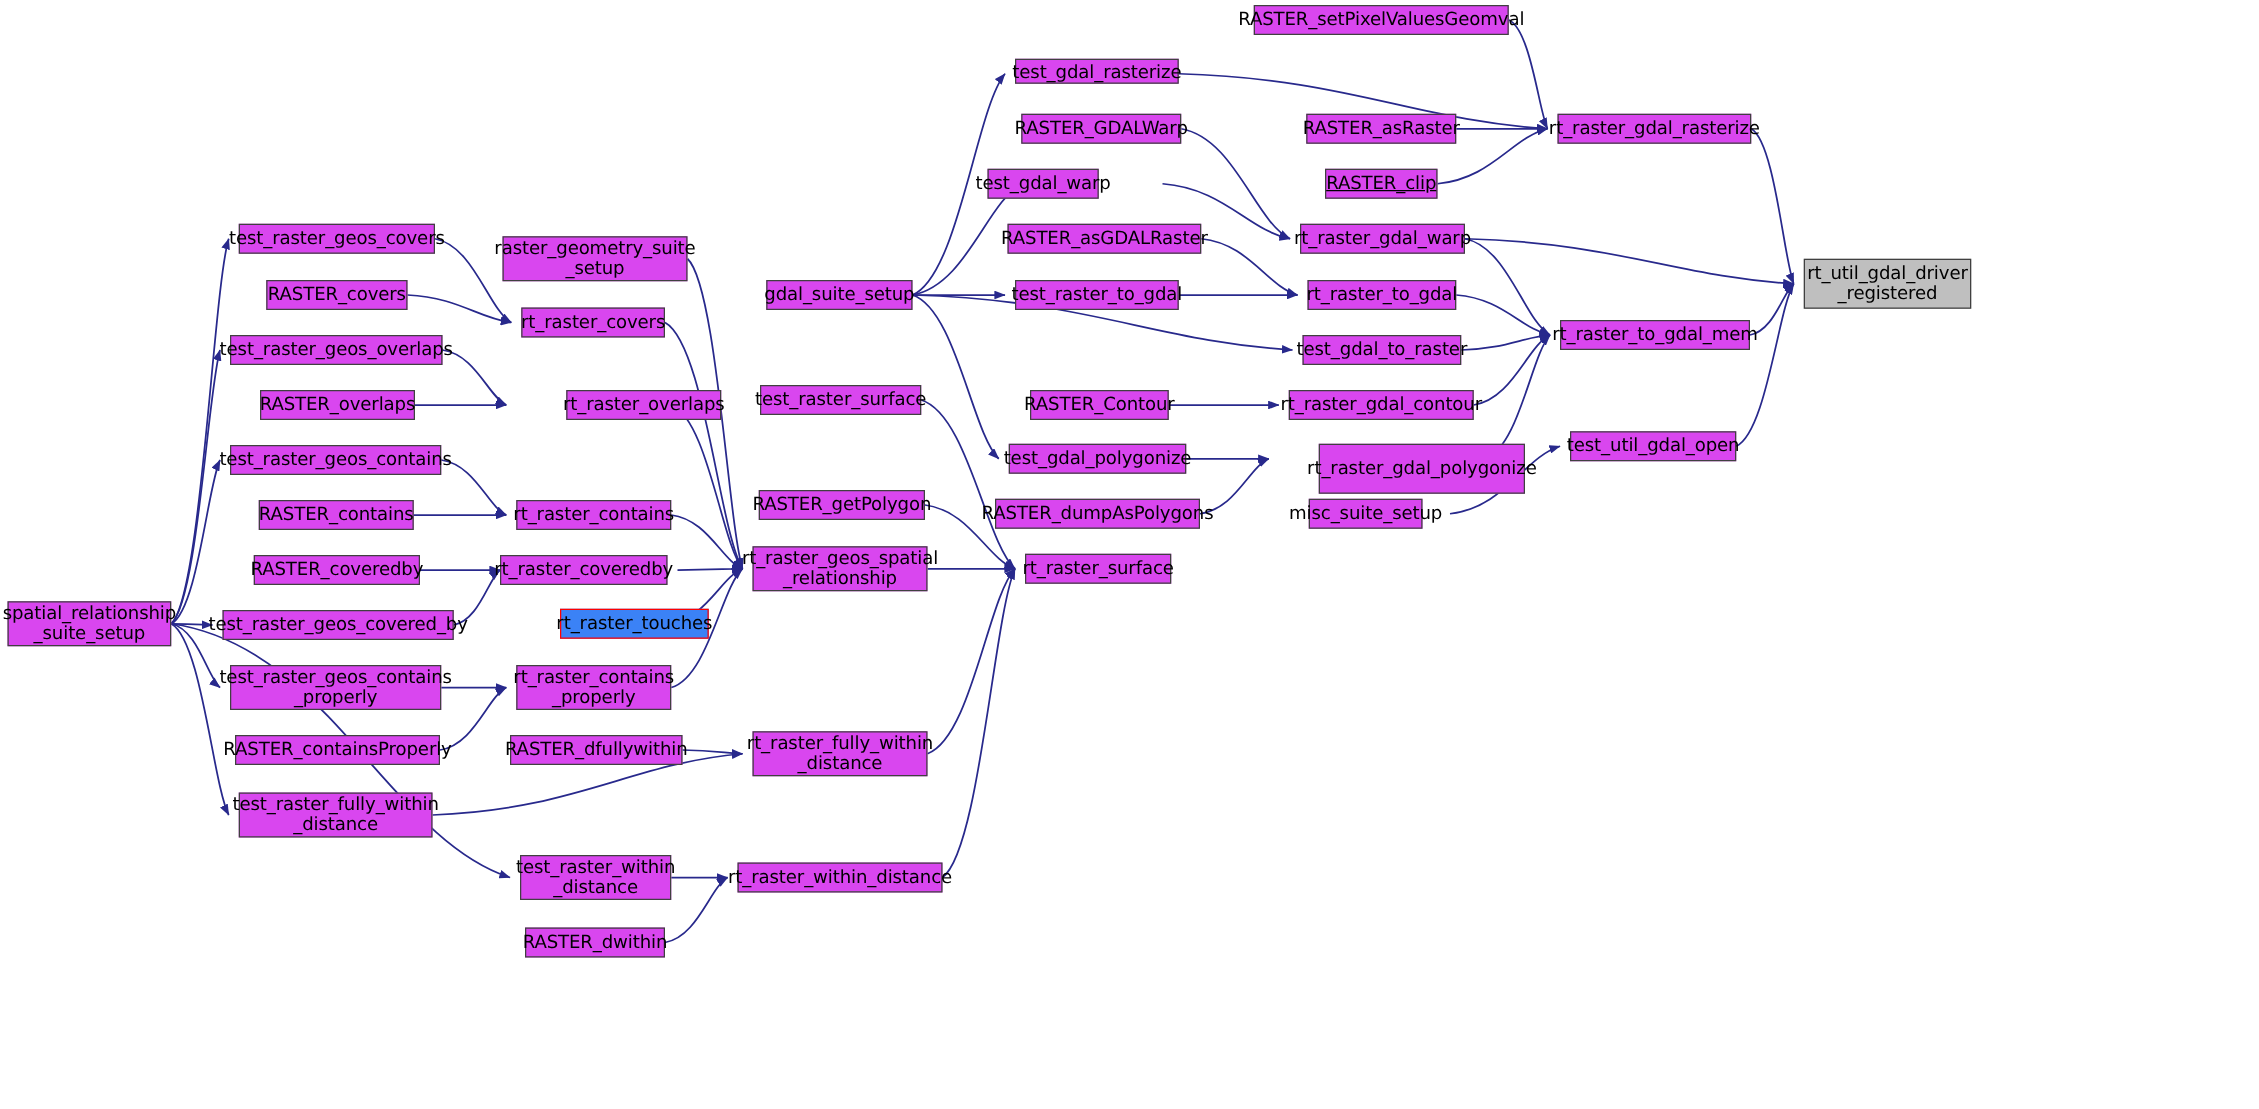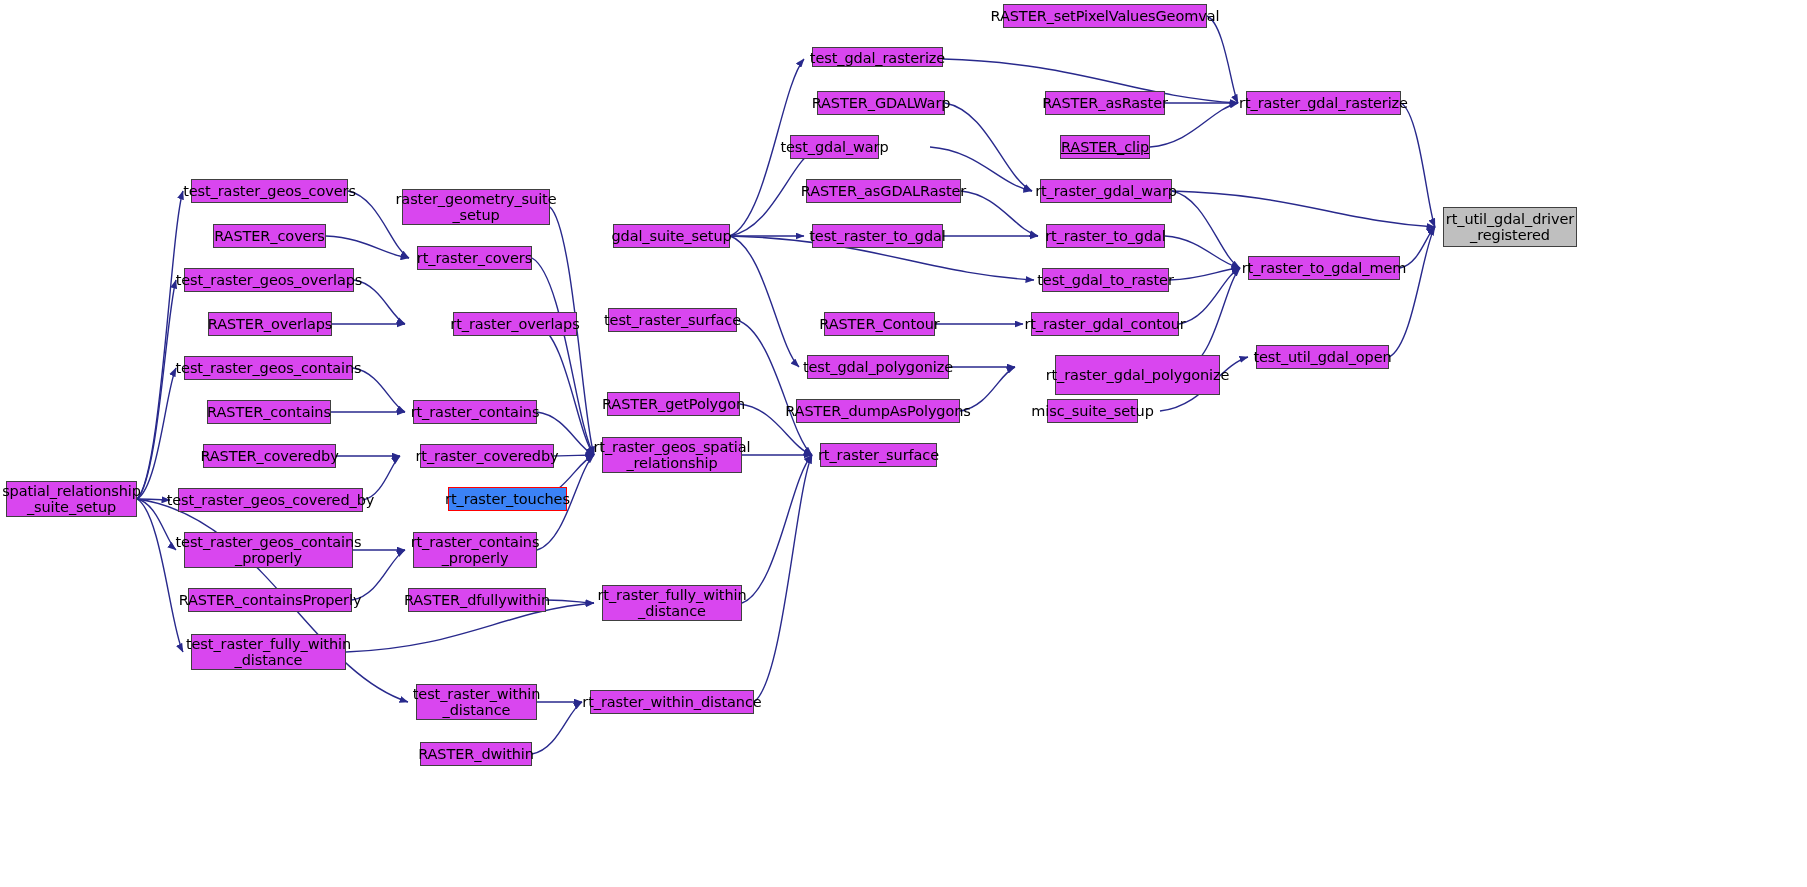--- a/index.html
+++ b/index.html
@@ -137,21 +137,21 @@
       <div class="node" style="left: 191px; top: 634px; width: 155px; height: 36px;"><span>test_raster_fully_within
 _distance</span></div>
       <div class="node" style="left: 416px; top: 684px; width: 121px; height: 36px;"><span>test_raster_within
 _distance</span></div>
       <div class="node" style="left: 420px; top: 742px; width: 112px; height: 24px;"><span>RASTER_dwithin</span></div>
       <div class="node" style="left: 402px; top: 189px; width: 148px; height: 36px;"><span>raster_geometry_suite
 _setup</span></div>
       <div class="node" style="left: 417px; top: 246px; width: 115px; height: 24px;"><span>rt_raster_covers</span></div>
       <div class="node" style="left: 413px; top: 312px; width: 124px; height: 24px; margin-left: 40px;"><span>rt_raster_overlaps</span></div>
       <div class="node" style="left: 413px; top: 400px; width: 124px; height: 24px;"><span>rt_raster_contains</span></div>
-      <div class="node" style="left: 420px; top: 444px; width: 134px; height: 24px;"><span>rt_raster_coveredby</span></div>
+      <div class="node" style="left: 400px; top: 444px; width: 134px; height: 24px;"><span>rt_raster_coveredby</span></div>
       <div class="node redborder" style="left: 416px; top: 487px; width: 119px; height: 24px;"><span>rt_raster_touches</span></div>
       <div class="node" style="left: 413px; top: 532px; width: 124px; height: 36px;"><span>rt_raster_contains
 _properly</span></div>
       <div class="node" style="left: 408px; top: 588px; width: 138px; height: 24px;"><span>RASTER_dfullywithin</span></div>
       <div class="node" style="left: 608px; top: 308px; width: 129px; height: 24px; align-items: center;"><span>test_raster_surface</span></div>
       <div class="node" style="left: 607px; top: 392px; width: 133px; height: 24px;"><span>RASTER_getPolygon</span></div>
       <div class="node" style="left: 602px; top: 437px; width: 140px; height: 36px;"><span>rt_raster_geos_spatial
 _relationship</span></div>
       <div class="node" style="left: 602px; top: 585px; width: 140px; height: 36px;"><span>rt_raster_fully_within
 _distance</span></div>

